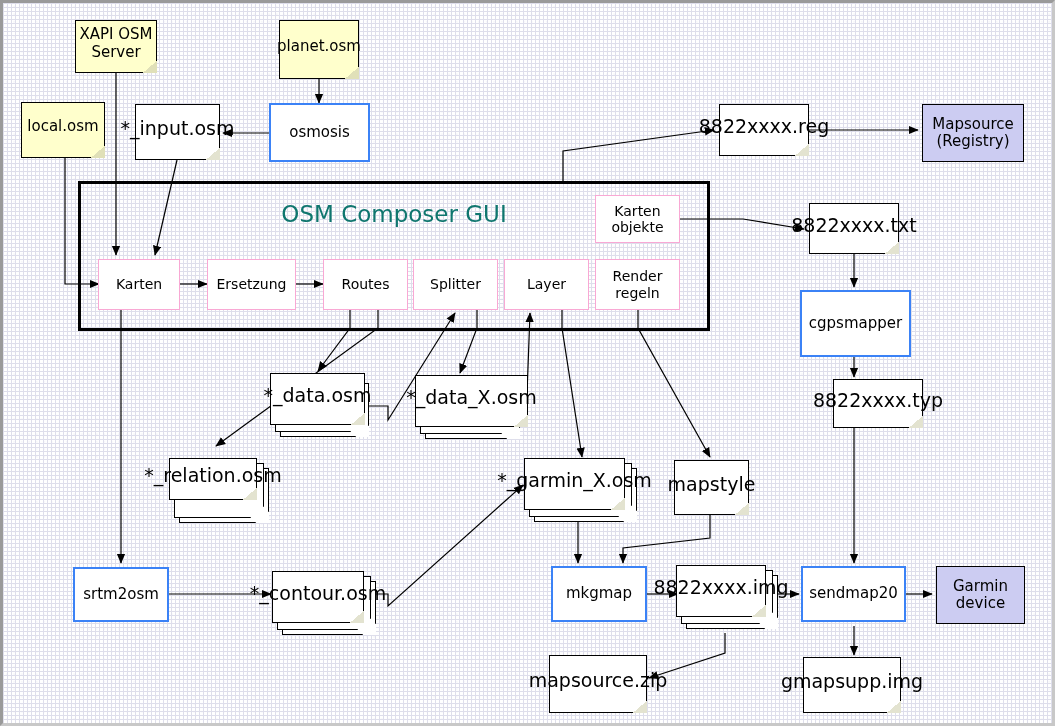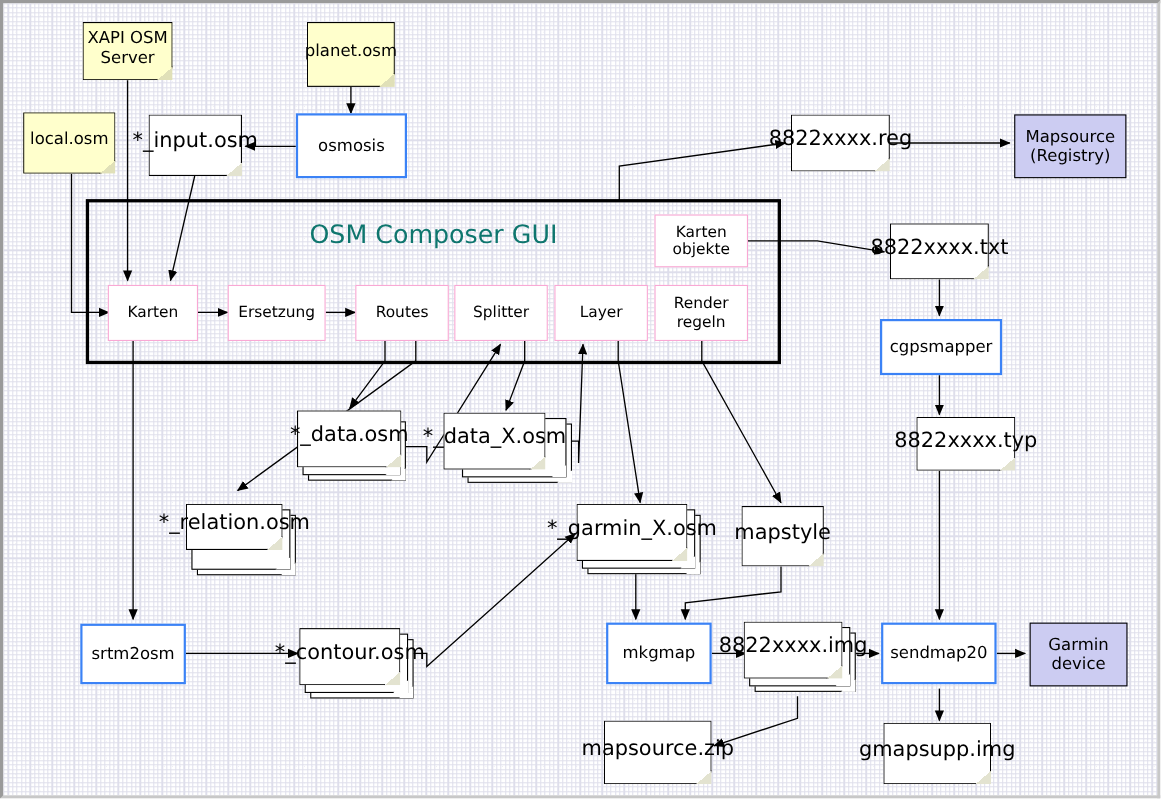--- a/index.html
+++ b/index.html
@@ -210,21 +210,21 @@
     <span><span>Render</span><br>
     <span>regeln</span></span>
   </div>
 
   <div class="note" style="left:806px;top:200px;width:90px;height:51px;">
     <div class="body"></div>
     <div class="fold"></div>
     <div class="lbl">8822xxxx.txt</div>
   </div>
 
-  <div class="node proc" style="left:797px;top:287px;width:111px;height:51px;">
+  <div class="node proc" style="left:797px;top:287px;width:111px;height:67px;">
     <span>cgpsmapper</span>
   </div>
 
   <div class="note" style="left:806px;top:376px;width:90px;height:49px;margin-left:24px;">
     <div class="body"></div>
     <div class="fold"></div>
     <div class="lbl">8822xxxx.typ</div>
   </div>
 
   <div class="stack" style="left:277px;top:380px;width:87px;height:52px;">
@@ -238,21 +238,21 @@
     <div class="fold"></div>
     <div class="lbl">*_data.osm</div>
   </div>
 
   <div class="stack" style="left:422px;top:382px;width:93px;height:52px;">
       <div class="f"></div>
     </div>
   <div class="stack" style="left:417px;top:377px;width:93px;height:52px;">
       <div class="f"></div>
     </div>
-  <div class="note" style="left:400px;top:372px;width:93px;height:52px;">
+  <div class="note" style="left:412px;top:372px;width:93px;height:52px;padding-left:20px;">
     <div class="body"></div>
     <div class="fold"></div>
     <div class="lbl">*_data_X.osm</div>
   </div>
 
   <div class="stack" style="left:176px;top:465px;width:88px;height:53px;">
       <div class="f"></div>
     </div>
   <div class="stack" style="left:171px;top:460px;width:88px;height:53px;">
       <div class="f"></div>

